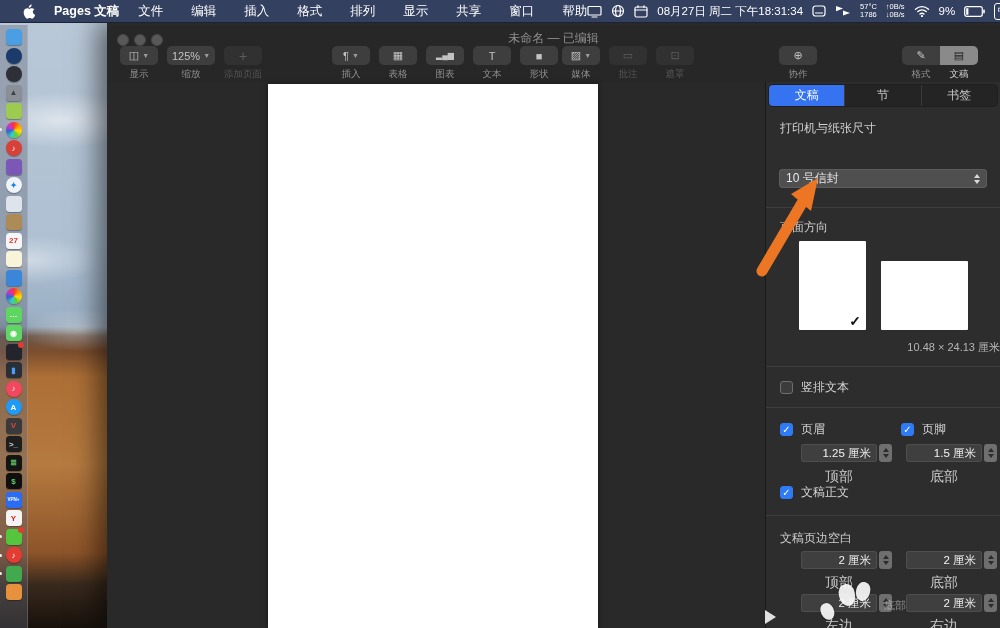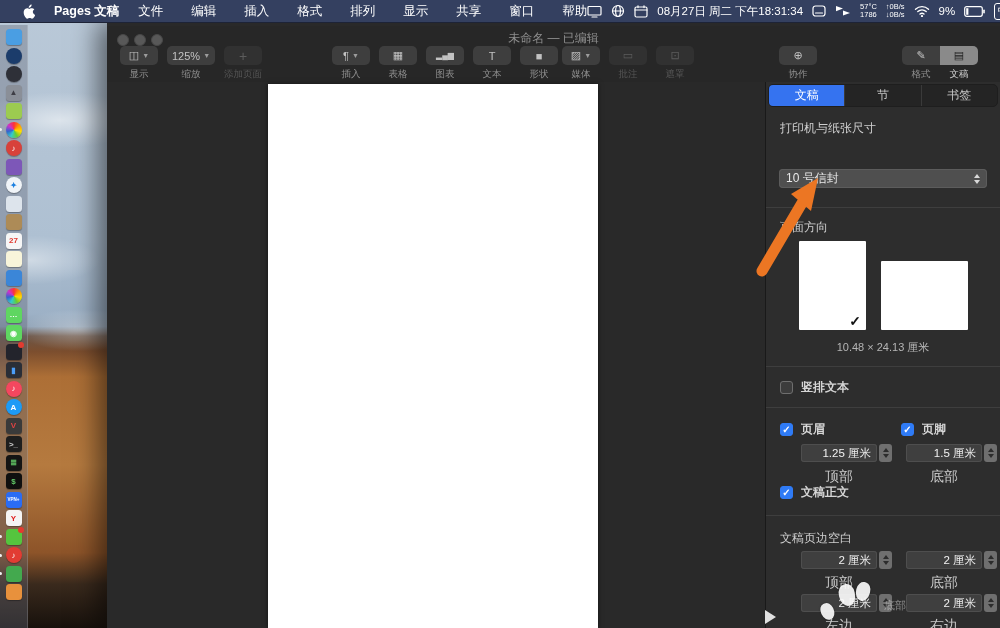--- a/index.html
+++ b/index.html
@@ -72,26 +72,26 @@
   .divider{position:absolute;left:0;right:0;height:1px;background:#3e3e3e;}
   .s-title{position:absolute;left:14px;color:#cfcfcf;}
   .dd{position:absolute;left:13px;width:208px;height:19px;background:#4f4f4f;border-radius:4px;
     display:flex;align-items:center;padding:0 7px;box-sizing:border-box;color:#e8e8e8;
     box-shadow:inset 0 0 0 1px #5c5c5c;}
   .chevs{margin-left:auto;display:flex;flex-direction:column;gap:2px;}
   .chev-up{width:0;height:0;border-left:3.5px solid transparent;border-right:3.5px solid transparent;border-bottom:4px solid #d9d9d9;}
   .chev-dn{width:0;height:0;border-left:3.5px solid transparent;border-right:3.5px solid transparent;border-top:4px solid #d9d9d9;}
   .thumb{position:absolute;background:#fff;border-radius:1px;}
   .thumb .tcheck{position:absolute;right:5px;bottom:1px;color:#111;font-size:14px;font-weight:bold;}
-  .size-label{position:absolute;left:0;right:0;text-align:center;font-size:11px;color:#b5b5b5;}
+  .size-label{position:absolute;left:0;right:0;text-align:right;font-size:11px;color:#b5b5b5;}
   .cb{width:13px;height:13px;border-radius:3px;background:#3c3c3c;border:1px solid #6e6e6e;
     display:inline-flex;align-items:center;justify-content:center;font-size:10px;color:#fff;box-sizing:border-box;flex:none;}
   .cb.checked{background:#2f7bf6;border-color:#2f7bf6;}
   .cb.checked::after{content:"✓";}
-  .cbrow{position:absolute;display:flex;align-items:center;gap:8px;font-weight:bold;}
+  .cbrow{position:absolute;display:flex;align-items:center;gap:8px;}
   .field{position:absolute;width:76px;height:18px;background:#3f3f3f;border-radius:3px;color:#f2f2f2;
     font-size:11.5px;display:flex;align-items:center;justify-content:flex-end;padding-right:6px;
     box-sizing:border-box;box-shadow:inset 0 0 0 1px #4e4e4e;}
   .stepbtn{position:absolute;width:13px;height:18px;background:#6f6f6f;border-radius:3px;
     display:flex;flex-direction:column;align-items:center;justify-content:center;gap:2px;}
   .stepbtn .chev-up{border-bottom-color:#2c2c2c;border-left-width:3px;border-right-width:3px;}
   .stepbtn .chev-dn{border-top-color:#2c2c2c;border-left-width:3px;border-right-width:3px;}
   .pos-label{position:absolute;width:76px;text-align:center;font-size:14px;color:#c9c9c9;}
 
   

